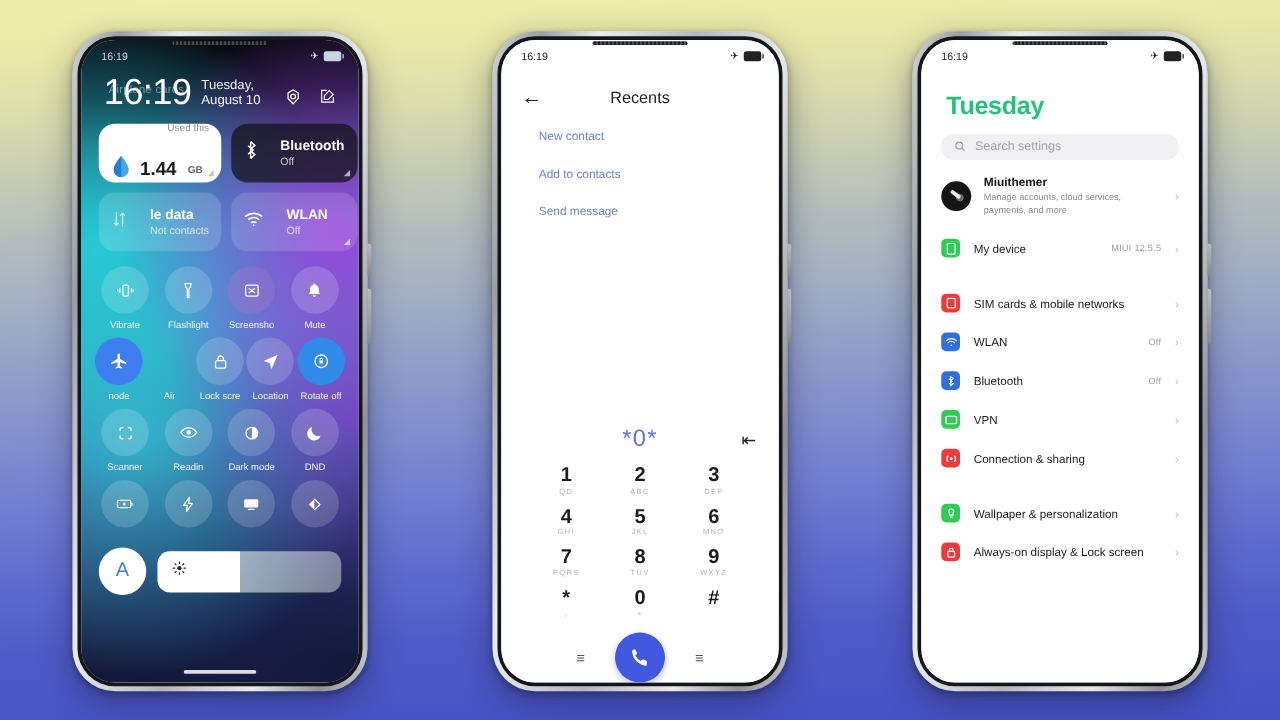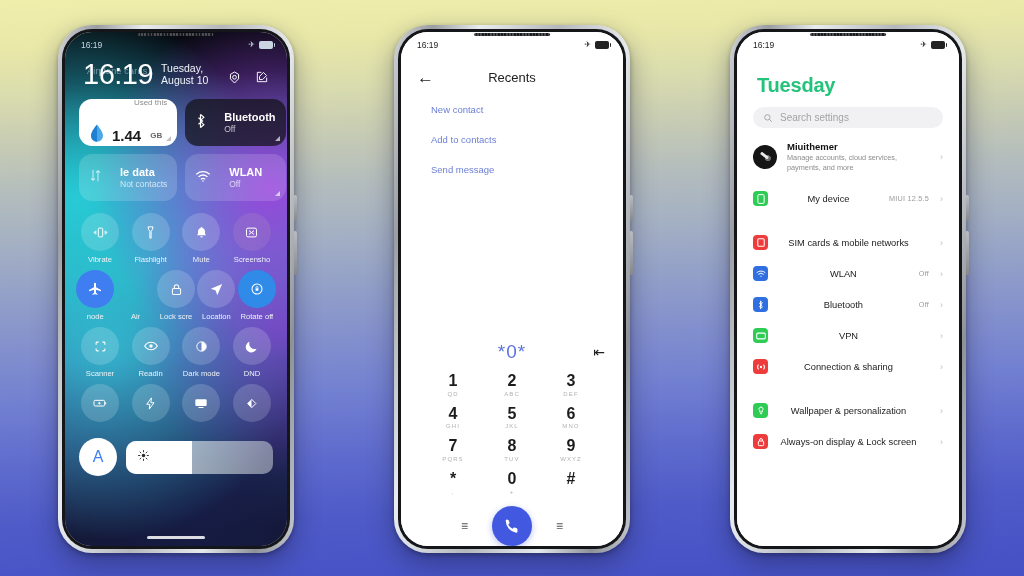--- a/index.html
+++ b/index.html
@@ -197,21 +197,21 @@
   .acct-name{font-size:9.5px;font-weight:700;color:#111;}
   .acct-sub{font-size:7.3px;color:#8c8c8e;line-height:1.32;margin-top:1px;}
   .chev{color:#bcbcbe;font-size:9px;margin-left:auto;flex:none;}
 
   .srow{display:flex;align-items:center;gap:11px;padding:8px 16px;}
   .sicon{
     width:15px;height:15px;border-radius:4px;flex:none;
     display:flex;align-items:center;justify-content:center;color:#fff;
   }
   .sicon svg{display:block;}
-  .slabel{font-size:9.3px;color:#1b1b1b;flex:1;line-height:1.3;text-align:center;}
+  .slabel{font-size:9.3px;color:#1b1b1b;flex:1;line-height:1.3;}
   .svalue{font-size:7.3px;color:#9b9b9e;margin-left:auto;letter-spacing:.2px;}
   .sgap{height:13px;}
 </style>
 </head>
 <body>
 
 <div class="phone p1">
   <div class="side-btn a"></div>
   <div class="side-btn b"></div>
   <div class="bezel">
@@ -322,35 +322,35 @@
             </div>
             <div class="tcell">
               <div class="tbtn">
                 <svg width="15" height="15" viewBox="0 0 24 24" fill="none" stroke="#fff" stroke-width="1.6">
                   <path d="M8 3h8l-1.2 4.6L13 10v11h-2V10L9.2 7.6z"></path>
                 </svg>
               </div>
               <div class="tlabel">Flashlight</div>
             </div>
             <div class="tcell">
-              <div class="tbtn">
-                <svg width="15" height="15" viewBox="0 0 24 24" fill="#fff">
-                  <path d="M12 3a1.4 1.4 0 0 1 1.4 1.4v.5A5.6 5.6 0 0 1 17.6 10v4l1.6 2.4H4.8L6.4 14v-4a5.6 5.6 0 0 1 4.2-5.1v-.5A1.4 1.4 0 0 1 12 3zM10 18h4a2 2 0 0 1-4 0z"></path>
-                </svg>
-              </div>
-              <div class="tlabel">Mute</div>
-            </div>
-            <div class="tcell">
               <div class="tbtn violet">
                 <svg width="15" height="15" viewBox="0 0 24 24" fill="none" stroke="#fff" stroke-width="1.6">
                   <rect x="4" y="5" width="16" height="14" rx="2.4"></rect>
                     <path d="M8 9l8 6M16 9l-8 6"></path>
                 </svg>
               </div>
               <div class="tlabel">Screensho</div>
+            </div>
+            <div class="tcell">
+              <div class="tbtn">
+                <svg width="15" height="15" viewBox="0 0 24 24" fill="#fff">
+                  <path d="M12 3a1.4 1.4 0 0 1 1.4 1.4v.5A5.6 5.6 0 0 1 17.6 10v4l1.6 2.4H4.8L6.4 14v-4a5.6 5.6 0 0 1 4.2-5.1v-.5A1.4 1.4 0 0 1 12 3zM10 18h4a2 2 0 0 1-4 0z"></path>
+                </svg>
+              </div>
+              <div class="tlabel">Mute</div>
             </div>
           </div>
 
           <div class="trow">
             <div class="tcell">
               <div class="tbtn on">
                 <svg width="16" height="16" viewBox="0 0 24 24" fill="#fff">
                   <path d="M21 15.5v-2l-7.5-4.3V4.2a1.5 1.5 0 0 0-3 0v5L3 13.5v2l7.5-2.3v4.6L8.2 19.4v1.4l3.8-1 3.8 1v-1.4l-2.3-1.6v-4.6z"></path>
                 </svg>
               </div>

